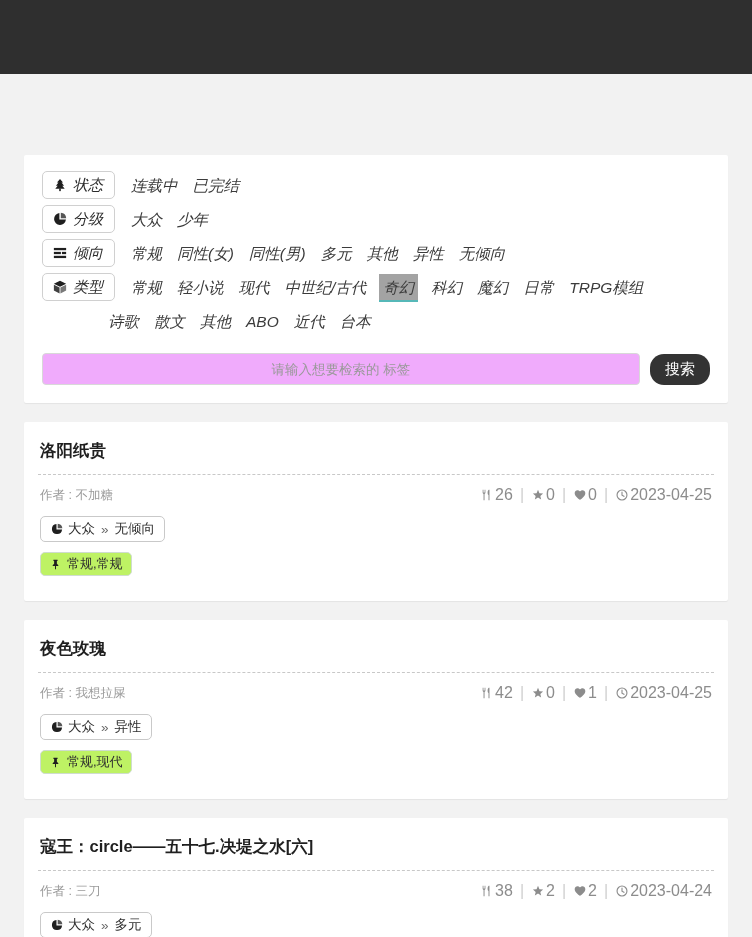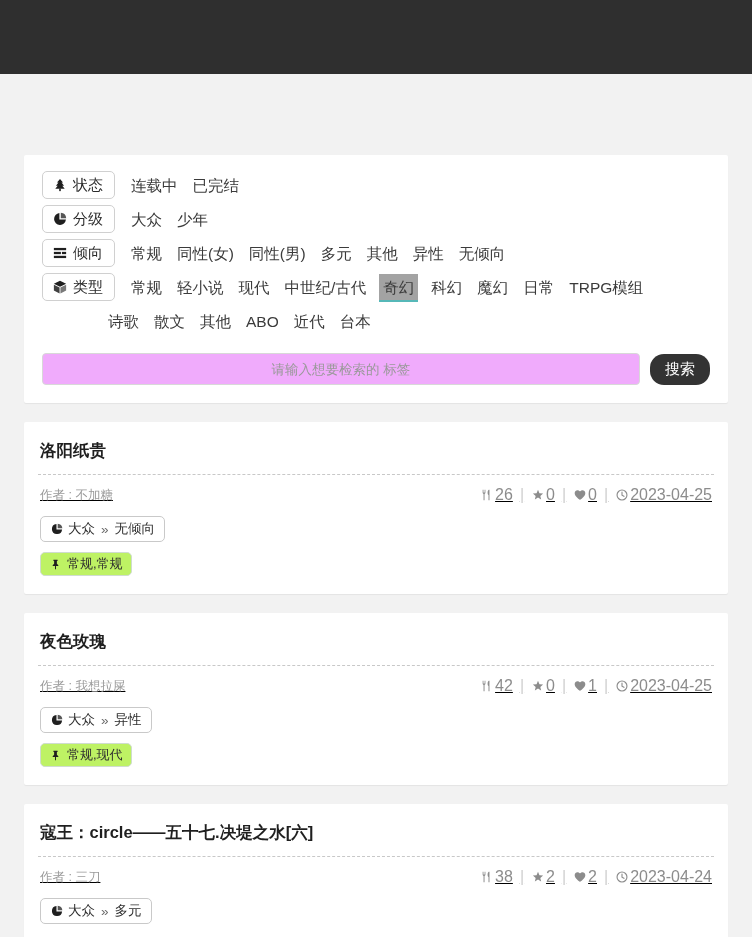--- a/index.html
+++ b/index.html
@@ -32,20 +32,21 @@
   
   .filter-panel {
     margin-top: 81px;
     padding: 14px 18px 18px 18px;
   }
   .filter-row {
     display: flex;
     align-items: flex-start;
     min-height: 34px;
     padding: 1px 0;
+    font-style: italic;
   }
   .filter-chip {
     display: inline-flex;
     align-items: center;
     gap: 6px;
     border: 1px solid #d0d0d0;
     border-radius: 5px;
     padding: 4px 11px 4px 9px;
     background: #fff;
     font-size: 15px;
@@ -115,41 +116,40 @@
     border-radius: 14px;
     padding: 0 15px;
     font-size: 15px;
     font-family: inherit;
     cursor: pointer;
   }
 
   
   .result {
     margin-top: 19px;
-    padding: 17px 13px 18px 13px;
+    padding: 17px 13px 25px 13px;
   }
   .result-title {
     font-size: 16.5px;
     font-weight: bold;
     color: #1f1f1f;
     line-height: 22px;
     padding-left: 3px;
   }
   .divider {
     border: 0;
     border-top: 1px dashed #c8c8c8;
     margin: 13px 1px 0 1px;
   }
   .meta-row {
     display: flex;
     align-items: center;
     justify-content: space-between;
     margin-top: 11px;
     padding: 0 3px;
-    text-decoration: underline;
   }
   .author {
     font-size: 12.5px;
     color: #9a9a9a;
   }
   .stats {
     display: flex;
     align-items: center;
     font-size: 16px;
     color: #8c8c8c;

